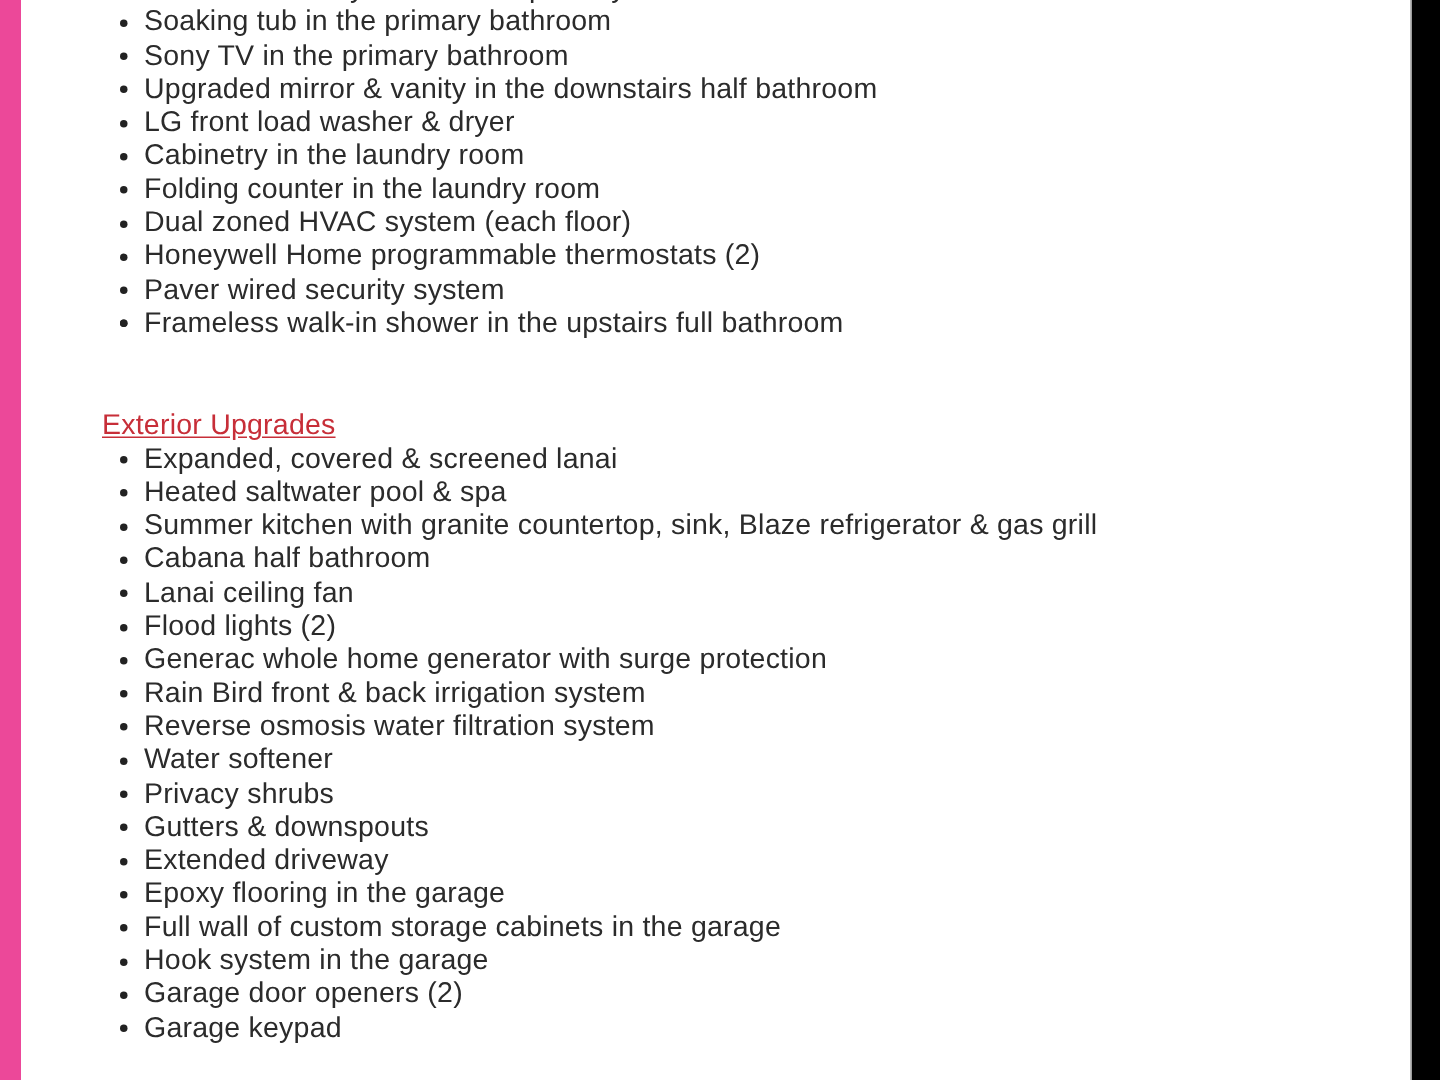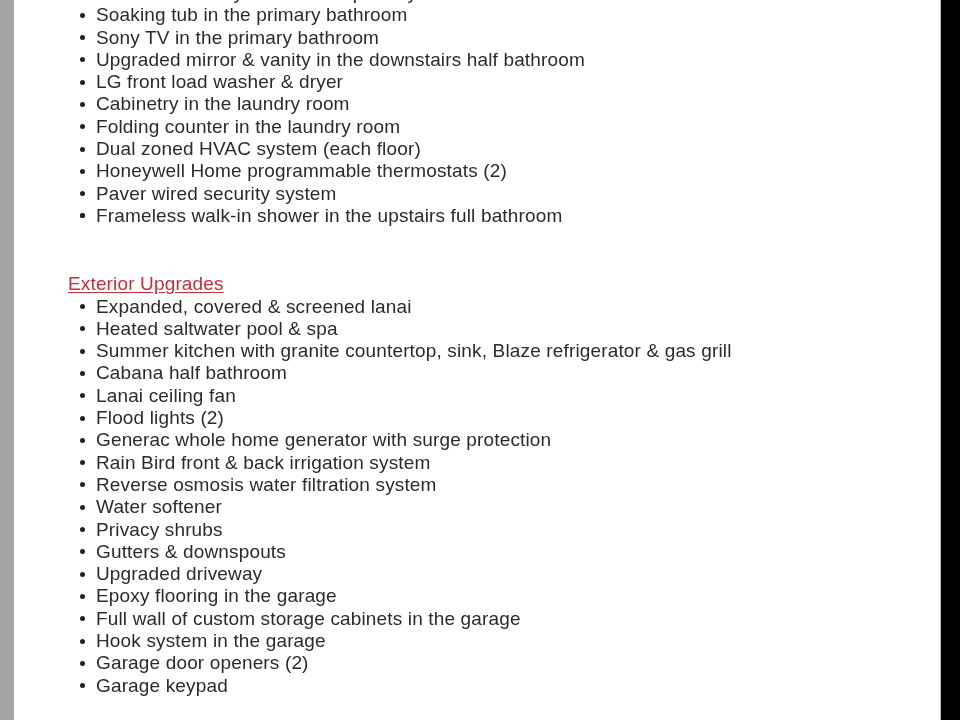--- a/index.html
+++ b/index.html
@@ -9,21 +9,21 @@
     width: 960px;
     height: 720px;
     background: #000000;
     overflow: hidden;
     font-family: "Liberation Sans", sans-serif;
   }
   .stage {
     position: relative;
     width: 764px;
     height: 720px;
-    background: #a3a3a3;
+    background: #ec4899;
   }
   .paper {
     position: absolute;
     left: 14px;
     top: 0;
     width: 927px;
     height: 720px;
     background: #ffffff;
     border-right: 1px solid #b8b8b8;
     overflow: hidden;
@@ -199,21 +199,21 @@
           </li>
 
           <li>
             <span class="dot"></span>
             <span>Gutters &amp; downspouts</span>
           </li>
 
 
           <li>
             <span class="dot"></span>
-            <span>Upgraded driveway</span>
+            <span>Extended driveway</span>
           </li>
 
           <li>
             <span class="dot"></span>
             <span>Epoxy flooring in the garage</span>
           </li>
 
           <li>
             <span class="dot"></span>
             <span>Full wall of custom storage cabinets in the garage</span>

